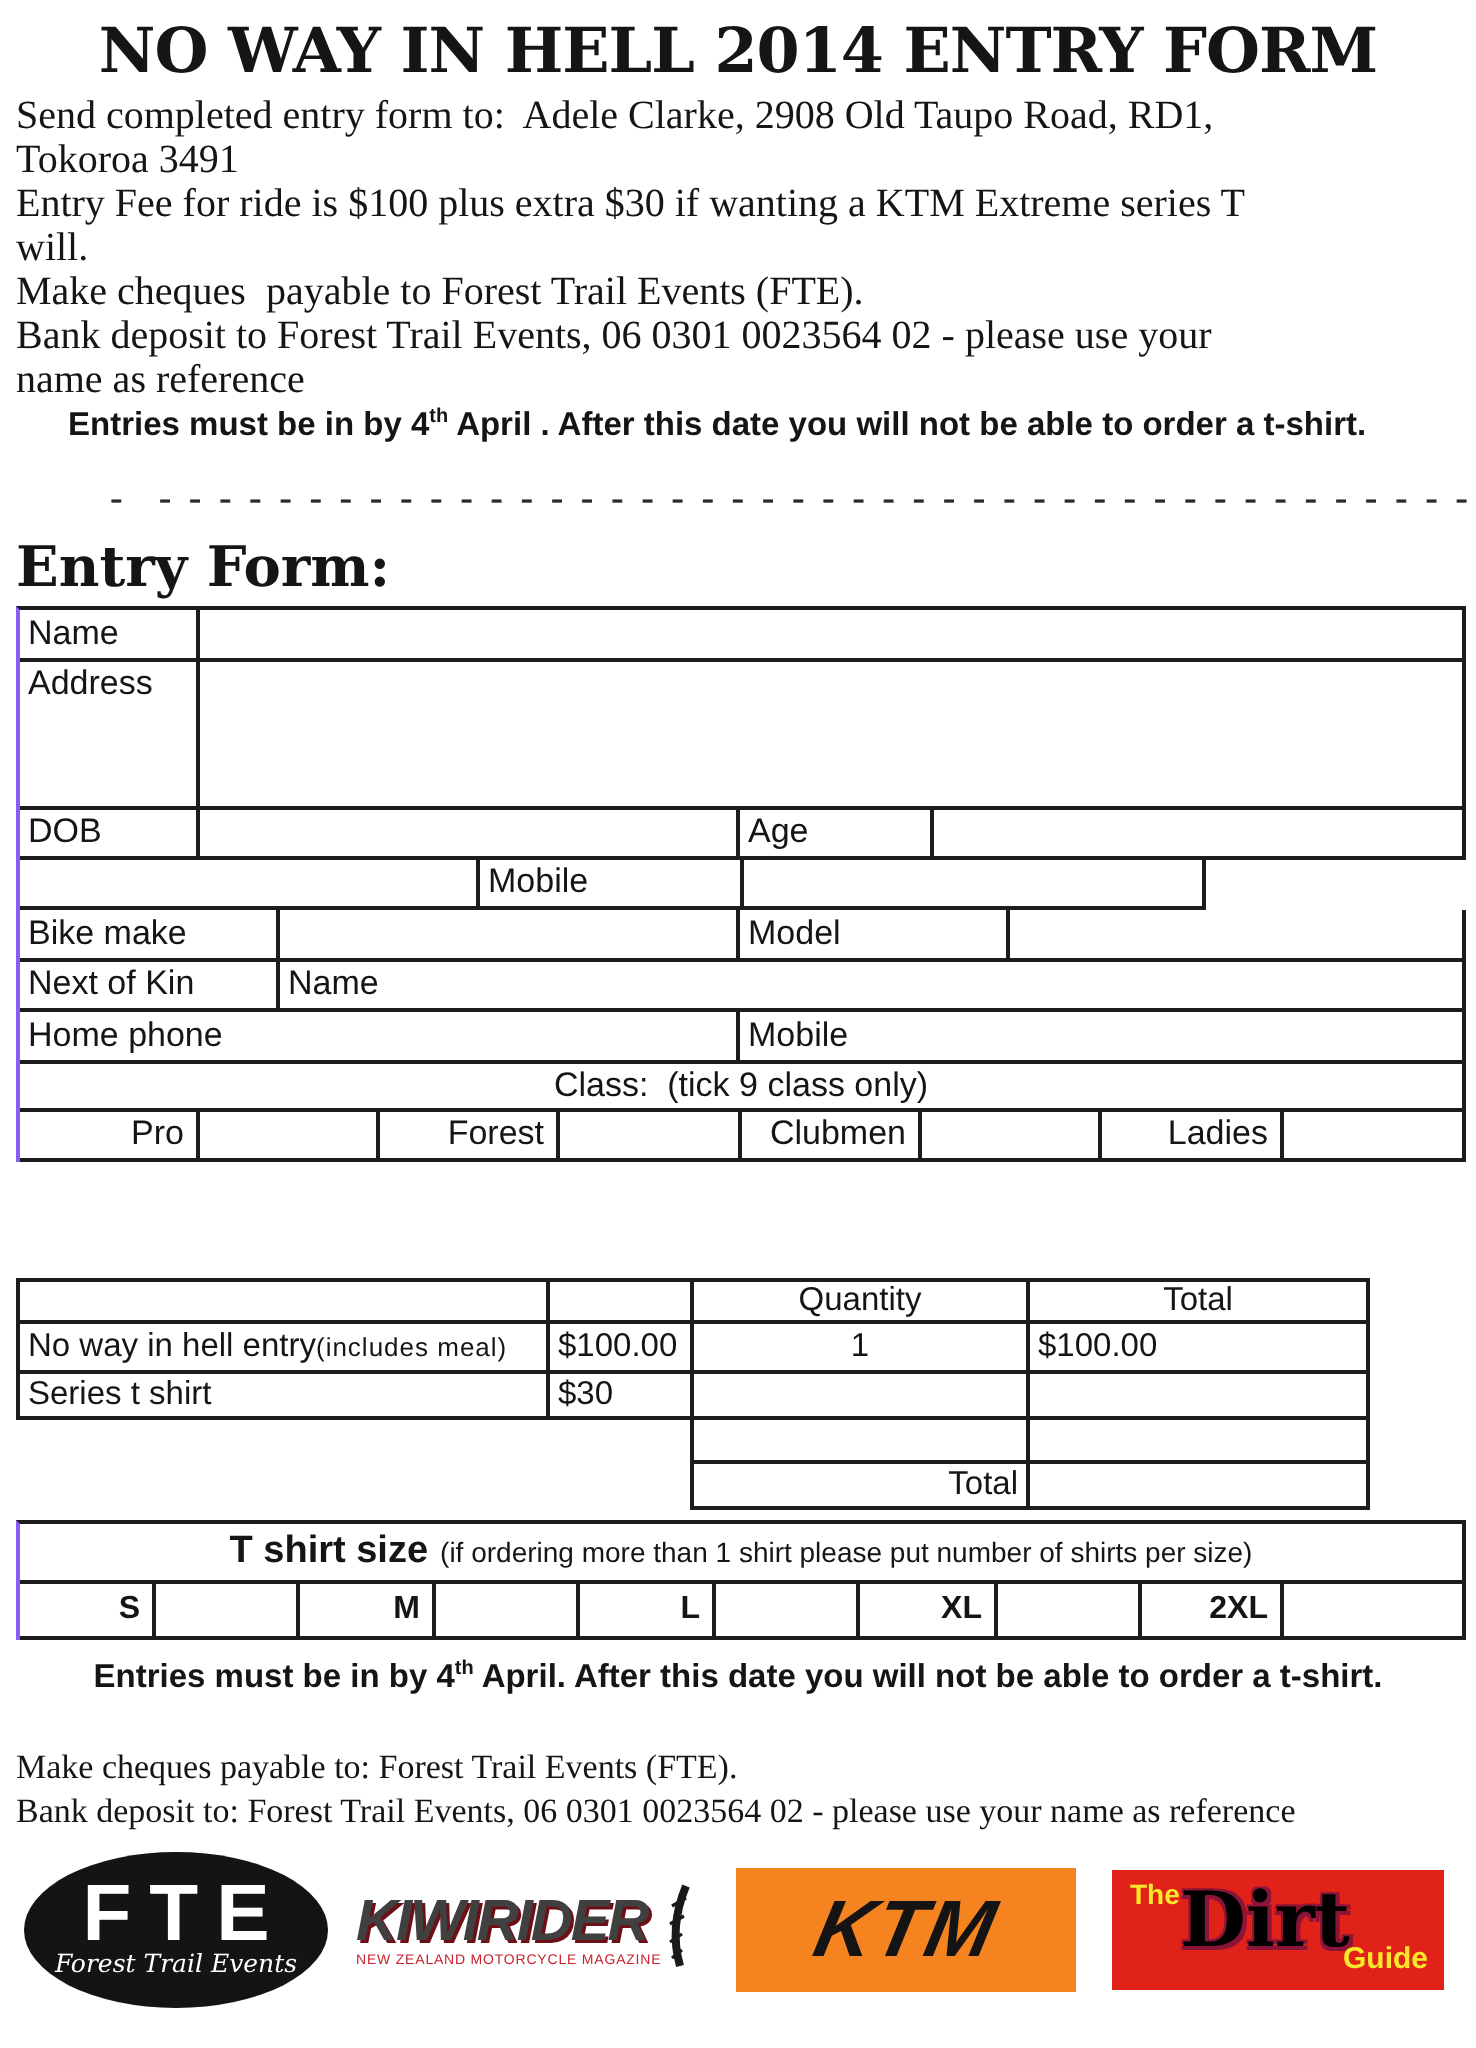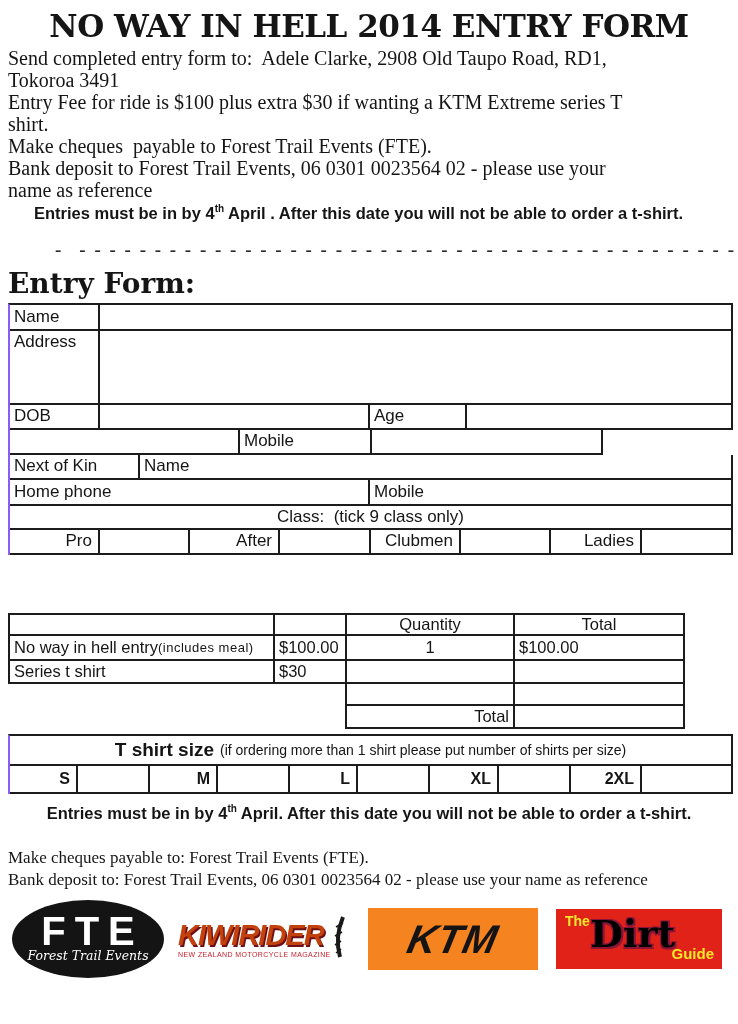--- a/index.html
+++ b/index.html
@@ -62,21 +62,21 @@
   .logo-fte{width:152px;height:78px;margin-left:12px;background:#141414;border-radius:50%;
             display:flex;flex-direction:column;align-items:center;justify-content:center;
             color:#fff;}
   .logo-fte .acr{font-family:"Liberation Sans", sans-serif;font-weight:bold;font-size:40px;
                  letter-spacing:9px;line-height:30px;text-indent:9px;}
   .logo-fte .sub{font-family:"DejaVu Serif", serif;font-style:italic;font-size:12.5px;
                  margin-top:2px;}
   .logo-kiwi{margin-left:14px;width:176px;display:flex;align-items:center;}
   .logo-kiwi .txtwrap{display:flex;flex-direction:column;}
   .logo-kiwi .big{font-family:"Liberation Sans", sans-serif;font-weight:bold;
-                  font-style:italic;font-size:29px;color:#c2410c;letter-spacing:-1px;
+                  font-style:italic;font-size:29px;color:#404040;letter-spacing:-1px;
                   line-height:30px;text-shadow:1.5px 1.5px 0 #6e0f16;}
   .logo-kiwi .tag{font-family:"Liberation Sans", sans-serif;font-size:7px;color:#c8202d;
                   letter-spacing:0.4px;margin-top:1px;}
   .logo-ktm{margin-left:14px;width:170px;height:62px;background:#f5831f;display:flex;
             align-items:center;justify-content:center;}
   .logo-ktm .k{font-family:"Liberation Sans", sans-serif;font-weight:bold;font-style:italic;
                font-size:40px;color:#141414;transform:skewX(-12deg);letter-spacing:1px;}
   .logo-dirt{margin-left:18px;width:166px;height:60px;background:#e02218;position:relative;}
   .logo-dirt .the{position:absolute;left:9px;top:4px;color:#f7e92a;font-weight:bold;
                   font-family:"Liberation Sans", sans-serif;font-size:14px;}
@@ -90,21 +90,21 @@
 <body>
 
 <div class="page">
 
   <h1 class="title">NO WAY IN HELL 2014 ENTRY FORM</h1>
 
   <div class="intro">
     <div>Send completed entry form to:  Adele Clarke, 2908 Old Taupo Road, RD1,</div>
     <div>Tokoroa 3491</div>
     <div>Entry Fee for ride is $100 plus extra $30 if wanting a KTM Extreme series T</div>
-    <div>shirt.</div>
+    <div>will.</div>
     <div>Make cheques  payable to Forest Trail Events (FTE).</div>
     <div>Bank deposit to Forest Trail Events, 06 0301 0023564 02 - please use your</div>
     <div>name as reference</div>
   </div>
 
   <div class="deadline1"><span>Entries must be in by 4</span><sup>th</sup><span> April . After this date you will not be able to order a t-shirt.</span></div>
 
   <div class="dashline"><span class="lead">-</span><span>- - - - - - - - - - - - - - - - - - - - - - - - - - - - - - - - - - - - - - - - - - - - - - - - - - - - - -</span></div>
 
   <div class="entry-heading">Entry Form:</div>
@@ -121,20 +121,26 @@
     <div class="fr">
       <div class="fc" style="width:90px;height:25px;">DOB</div>
       <div class="fc" style="width:270px;height:25px;"></div>
       <div class="fc" style="width:97px;height:25px;">Age</div>
       <div class="fc" style="width:266px;height:25px;"></div>
     </div>
     <div class="fr">
       <div class="fc" style="width:230px;height:25px;"></div>
       <div class="fc" style="width:132px;height:25px;">Mobile</div>
       <div class="fc" style="width:231px;height:25px;"></div>
+    </div>
+    <div class="fr">
+      <div class="fc" style="width:130px;height:26px;">Bike make</div>
+      <div class="fc" style="width:230px;height:26px;"></div>
+      <div class="fc" style="width:135px;height:26px;">Model</div>
+      <div class="fc" style="width:228px;height:26px;"></div>
     </div>
     <div class="fr">
       <div class="fc" style="width:130px;height:25px;">Next of Kin</div>
       <div class="fc" style="width:593px;height:25px;">
           <span>Name</span>
         </div>
     </div>
     <div class="fr">
       <div class="fc" style="width:360px;height:26px;">
           <span>Home phone</span>
@@ -142,21 +148,21 @@
       <div class="fc" style="width:363px;height:26px;">
           <span>Mobile</span>
         </div>
     </div>
     <div class="fr">
       <div class="fc center prewrap" style="width:723px;height:24px;">Class:  (tick 9 class only)</div>
     </div>
     <div class="fr">
       <div class="fc right" style="width:90px;height:25px;">Pro</div>
       <div class="fc" style="width:90px;height:25px;"></div>
-      <div class="fc right" style="width:90px;height:25px;">After</div>
+      <div class="fc right" style="width:90px;height:25px;">Forest</div>
       <div class="fc" style="width:91px;height:25px;"></div>
       <div class="fc right" style="width:90px;height:25px;">Clubmen</div>
       <div class="fc" style="width:90px;height:25px;"></div>
       <div class="fc right" style="width:91px;height:25px;">Ladies</div>
       <div class="fc" style="width:91px;height:25px;"></div>
     </div>
   </div>
 
   <div class="pricing">
     <div class="pt pt-left">

